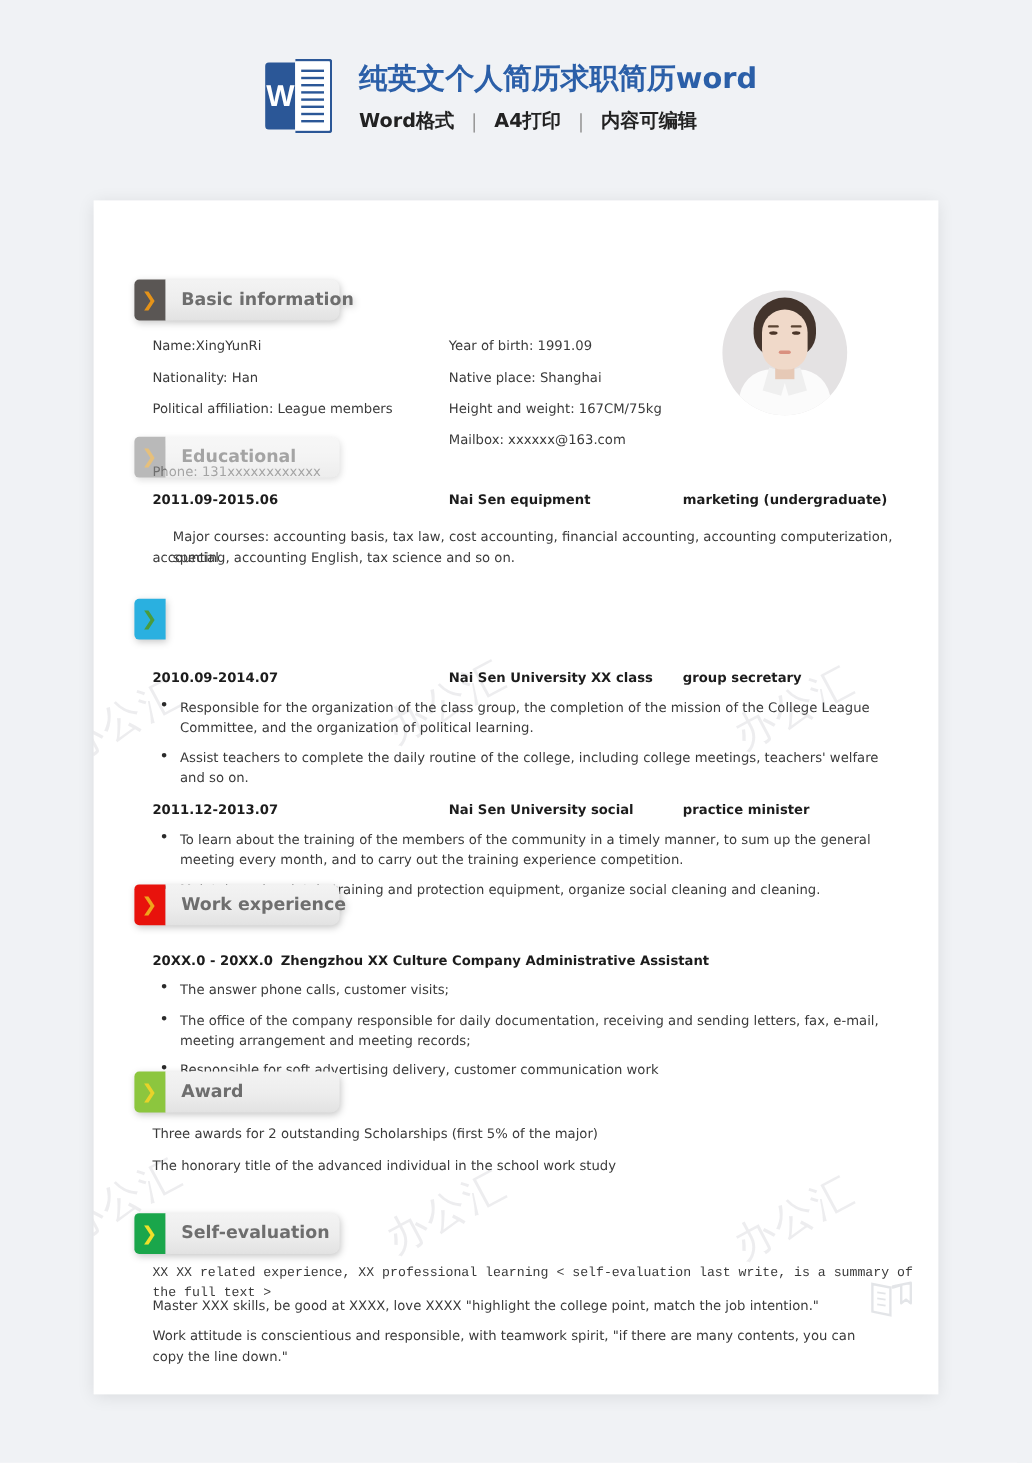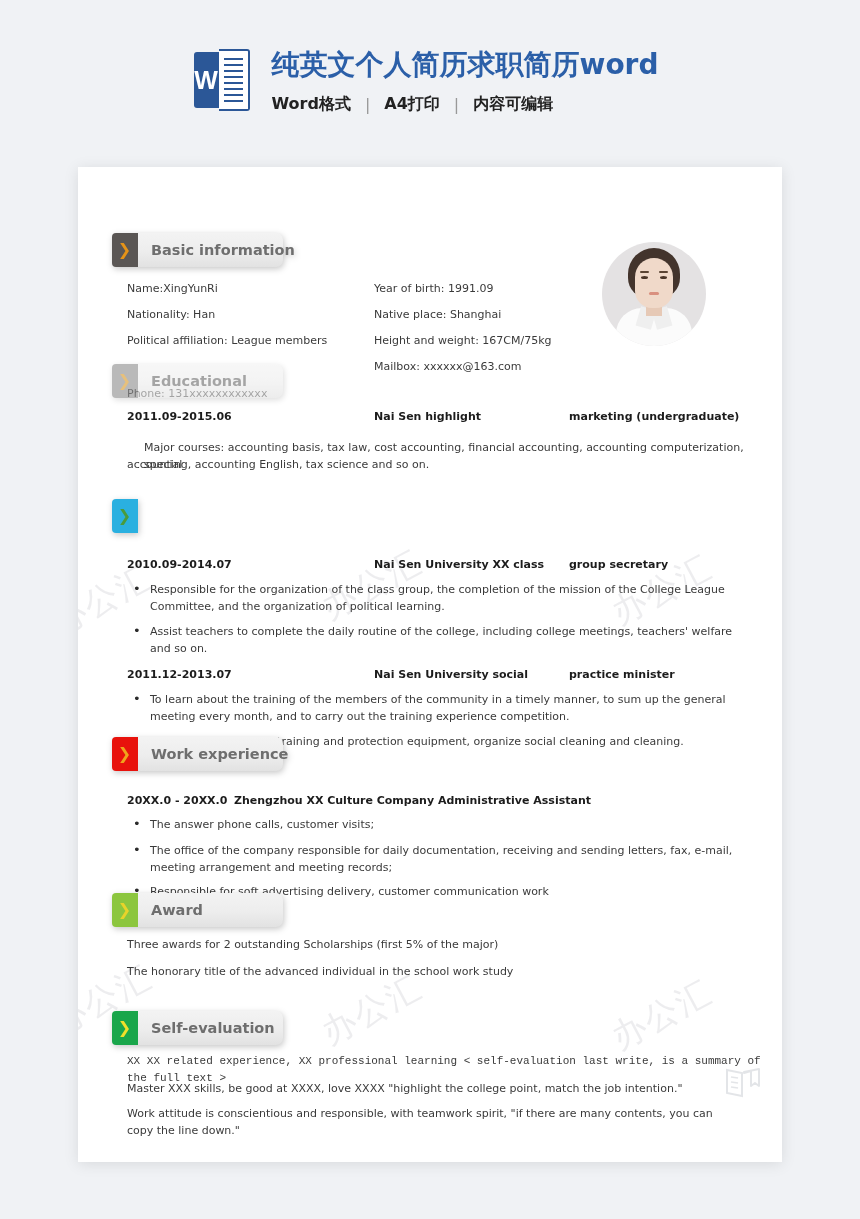--- a/index.html
+++ b/index.html
@@ -67,21 +67,21 @@
     padding: 7px 5px;
   }
   .word-logo .wl-right i {
     display: block;
     height: 2px;
     background: #2b5797;
     margin-bottom: 4px;
   }
   .banner-text { display: flex; flex-direction: column; gap: 10px; }
   .banner-title {
-    font-size: 28px;
+    font-size: 24px;
     font-weight: bold;
     color: #2b5fa8;
     letter-spacing: 0px;
     font-family: "DejaVu Sans", sans-serif;
     white-space: nowrap;
   }
   .banner-sub {
     font-size: 16px;
     font-weight: bold;
     color: #222222;
@@ -344,21 +344,21 @@
   <div class="sec-badge faded" style="left:34px; top:197px;">
     <div class="chev-box" style="background: rgb(143, 143, 143);">
       <span class="chev" style="color: rgb(217, 155, 44);">❯</span>
     </div>
     <div class="badge-body">
       <span class="badge-label">Educational</span>
     </div>
   </div>
 
   <div class="txt bold" style="left:49px; top:241px;">2011.09-2015.06</div>
-  <div class="txt bold" style="left:296px; top:241px;">Nai Sen highlight</div>
+  <div class="txt bold" style="left:296px; top:241px;">Nai Sen equipment</div>
   <div class="txt bold" style="left:491px; top:241px;">marketing (undergraduate)</div>
   <div class="txt" style="left:66px; top:272px;">Major courses: accounting basis, tax law, cost accounting, financial accounting, accounting computerization, special</div>
   <div class="txt" style="left:49px; top:289px;">accounting, accounting English, tax science and so on.</div>
 
   <div class="sec-badge" style="left:34px; top:332px;">
     <div class="chev-box" style="background: rgb(42, 176, 224);">
       <span class="chev" style="color: rgb(74, 155, 60);">❯</span>
     </div>
   </div>
 

